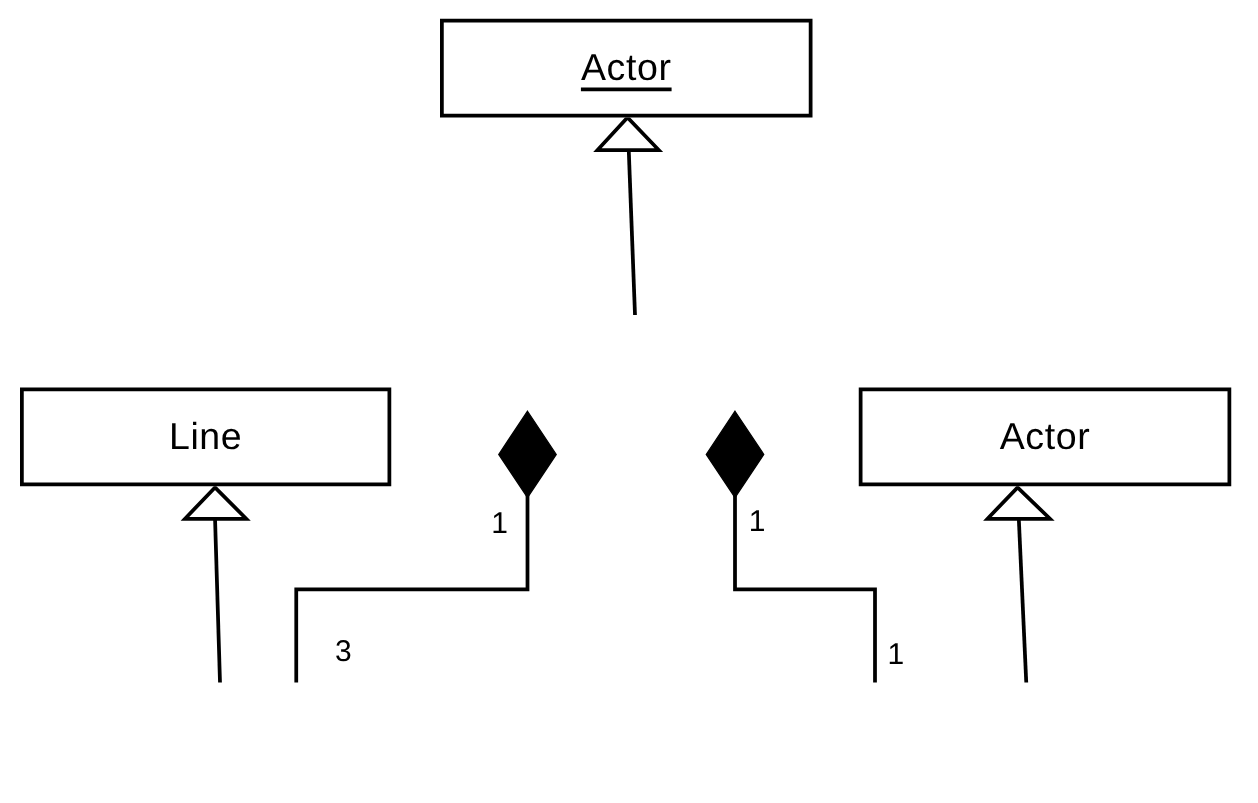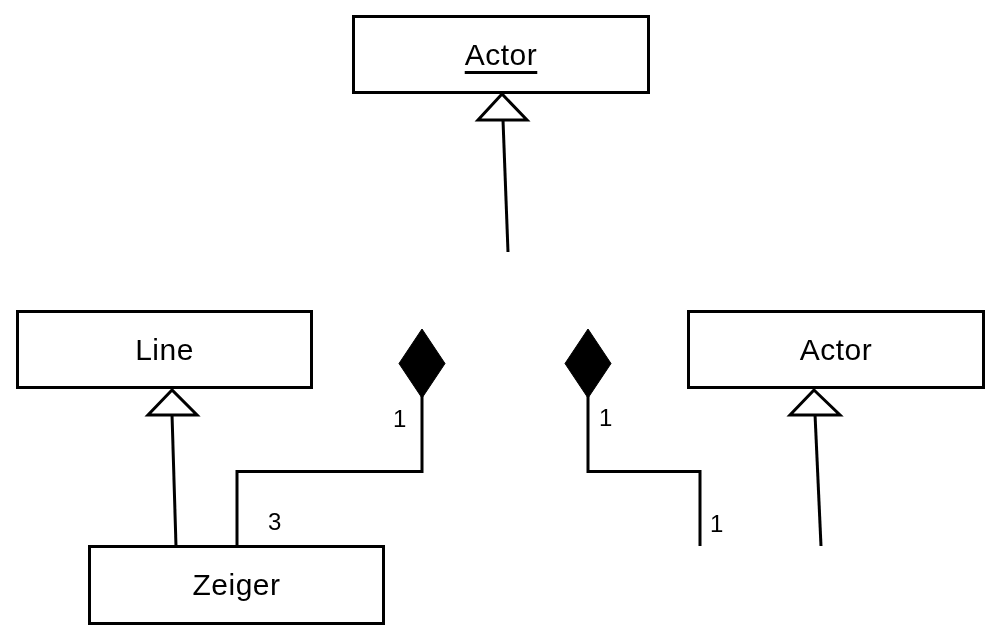--- a/index.html
+++ b/index.html
@@ -91,23 +91,20 @@
 
 
   <div class="class-box" style="left:16px; top:310px; width:297px; height:79px;">
     <span class="class-label">Line</span>
   </div>
 
   <div class="class-box" style="left:687px; top:310px; width:298px; height:79px;">
     <span class="class-label">Actor</span>
   </div>
 
-  <div class="class-box" style="left:88px; top:545px; width:297px; height:80px;">
-    <span class="class-label">Zeiger</span>
-  </div>
 
 
   <div class="mult-label" style="left:393px; top:407px;">1</div>
 
   <div class="mult-label" style="left:268px; top:510px;">3</div>
 
   <div class="mult-label" style="left:599px; top:406px;">1</div>
 
   <div class="mult-label" style="left:710px; top:512px;">1</div>
 

